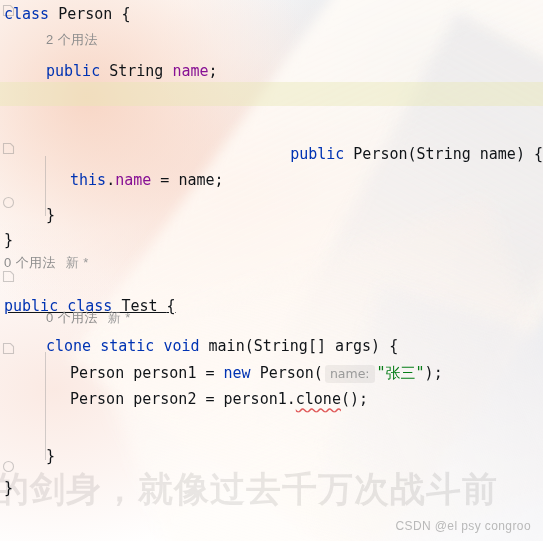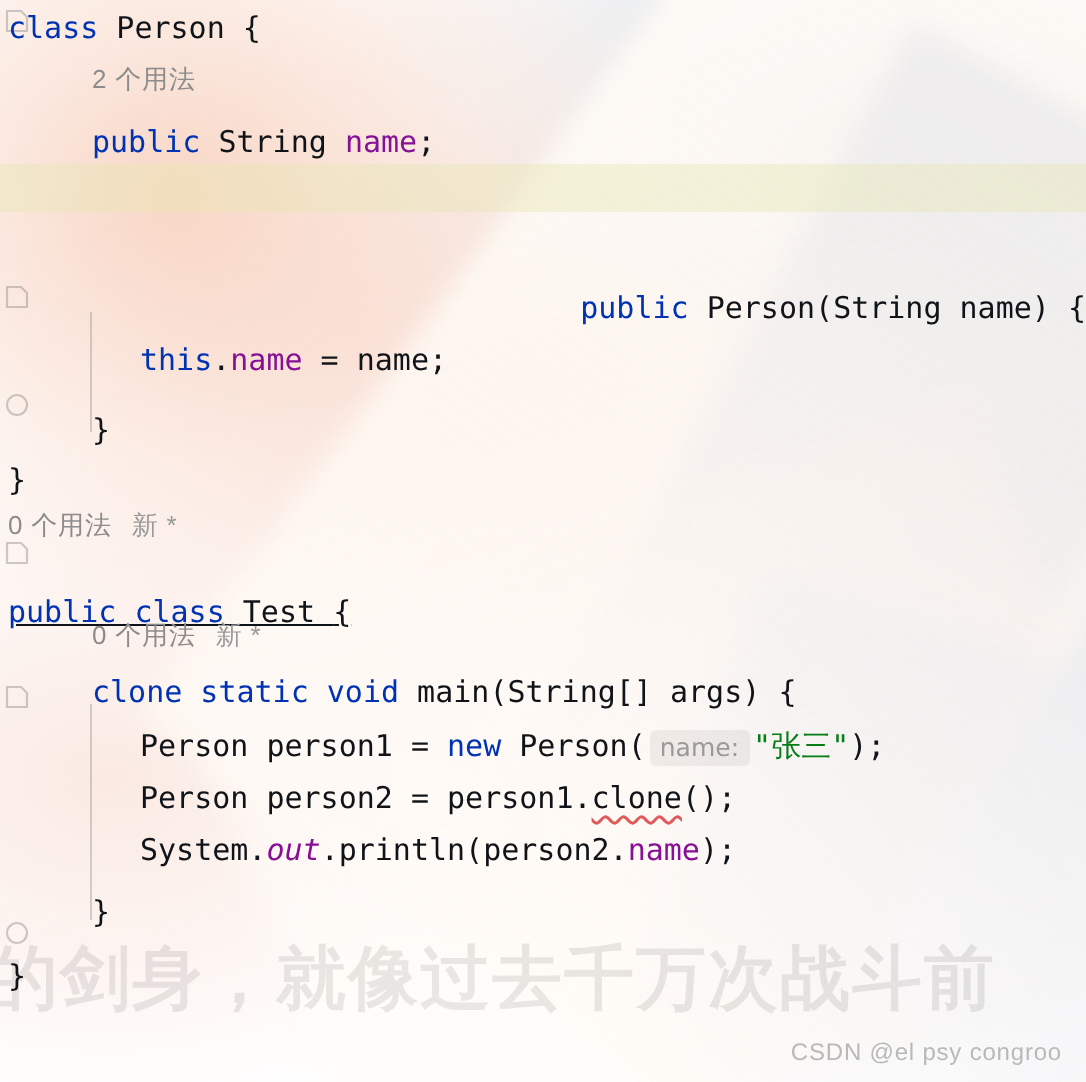--- a/index.html
+++ b/index.html
@@ -275,21 +275,20 @@
     
     <div class="ln" style="top:334px; left:46px;"><span class="kw">clone static void</span><span class="fn"> main</span><span class="plain">(String[] args) </span><span class="plain">{</span></div>
 
     
     <div class="ln" style="top:361px; left:70px;"><span class="plain">Person person1 = </span><span class="kw">new</span><span class="plain"> Person(</span><span class="param-hint">name:</span><span class="str">"张三"</span><span class="plain">);</span></div>
 
     
     <div class="ln" style="top:387px; left:70px;"><span class="plain">Person person2 = person1.</span><span class="plain err-underline">clone</span><span class="plain">();</span></div>
 
     
-    <div class="ln" style="top:413px; left:70px;"><span class="plain">System.</span><span class="static-f">out</span><span class="plain">.println(person2.</span><span class="field">name</span><span class="plain">);</span></div>
 
     
     <div class="ln" style="top:444px; left:46px;"><span class="plain">}</span></div>
 
     
     <div class="ln" style="top:476px; left:4px;"><span class="plain">}</span></div>
 
   </div>
 
   <div class="bg-quote">的剑身，就像过去千万次战斗前</div>

